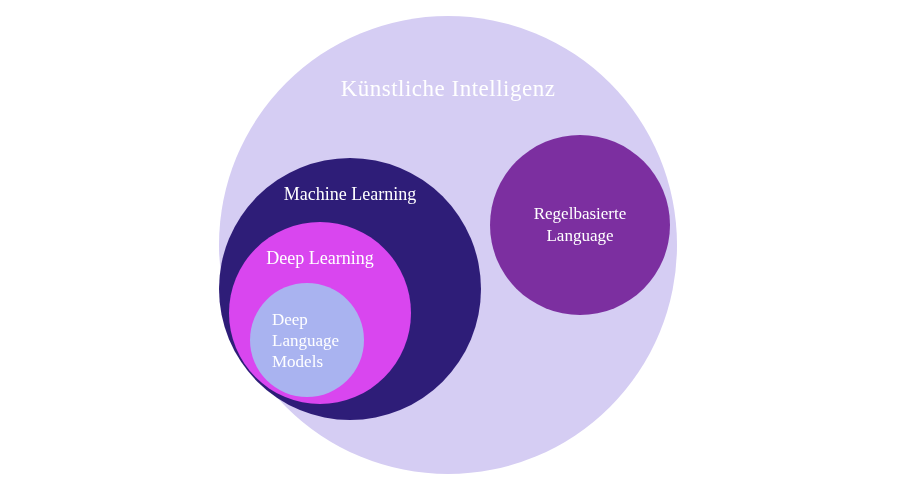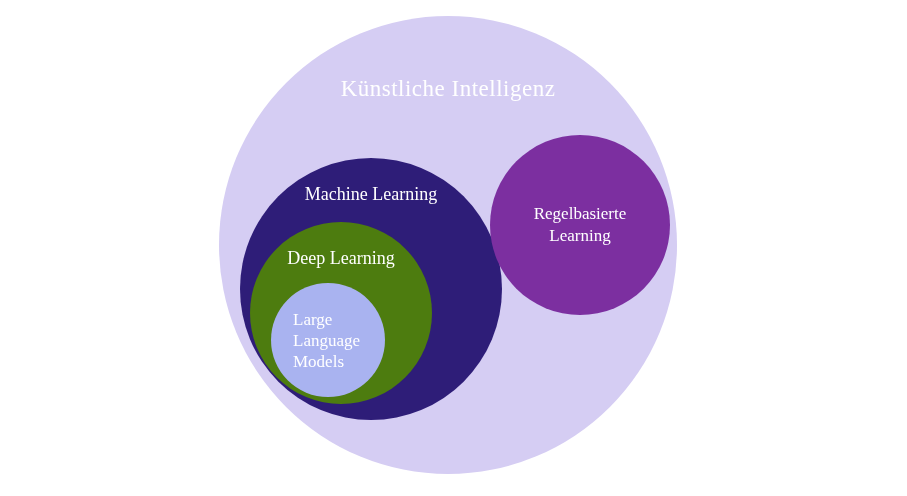--- a/index.html
+++ b/index.html
@@ -35,21 +35,21 @@
   .ki-label {
     left: 0;
     top: 60px;
     width: 100%;
     text-align: center;
     font-size: 23px;
     letter-spacing: 0.5px;
   }
   
   .ml {
-    left: 21px;
+    left: 0;
     top: 142px;
     width: 262px;
     height: 262px;
   }
   .ml-label {
     left: 0;
     top: 26px;
     width: 100%;
     text-align: center;
     font-size: 18px;
@@ -107,30 +107,30 @@
 <div class="canvas">
 
   <div class="circle ki" style="background: rgb(213, 205, 243);">
 
     <div class="label ki-label">Künstliche Intelligenz</div>
 
     <div class="circle ml" style="background: rgb(46, 29, 120);">
 
       <div class="label ml-label">Machine Learning</div>
 
-      <div class="circle dl" style="background: #4d7c0f;">
+      <div class="circle dl" style="background: #d946ef;">
 
         <div class="label dl-label">Deep Learning</div>
 
         <div class="circle llm" style="background: rgb(169, 179, 240);">
 
-          <div class="label llm-label">Large Language Models</div>
+          <div class="label llm-label">Deep Language Models</div>
         </div>
       </div>
     </div>
 
     <div class="circle rb" style="background: rgb(124, 47, 160);">
 
-      <div class="label rb-label">Regelbasierte Learning</div>
+      <div class="label rb-label">Regelbasierte Language</div>
     </div>
 
   </div>
 </div>
 
 </body></html>

